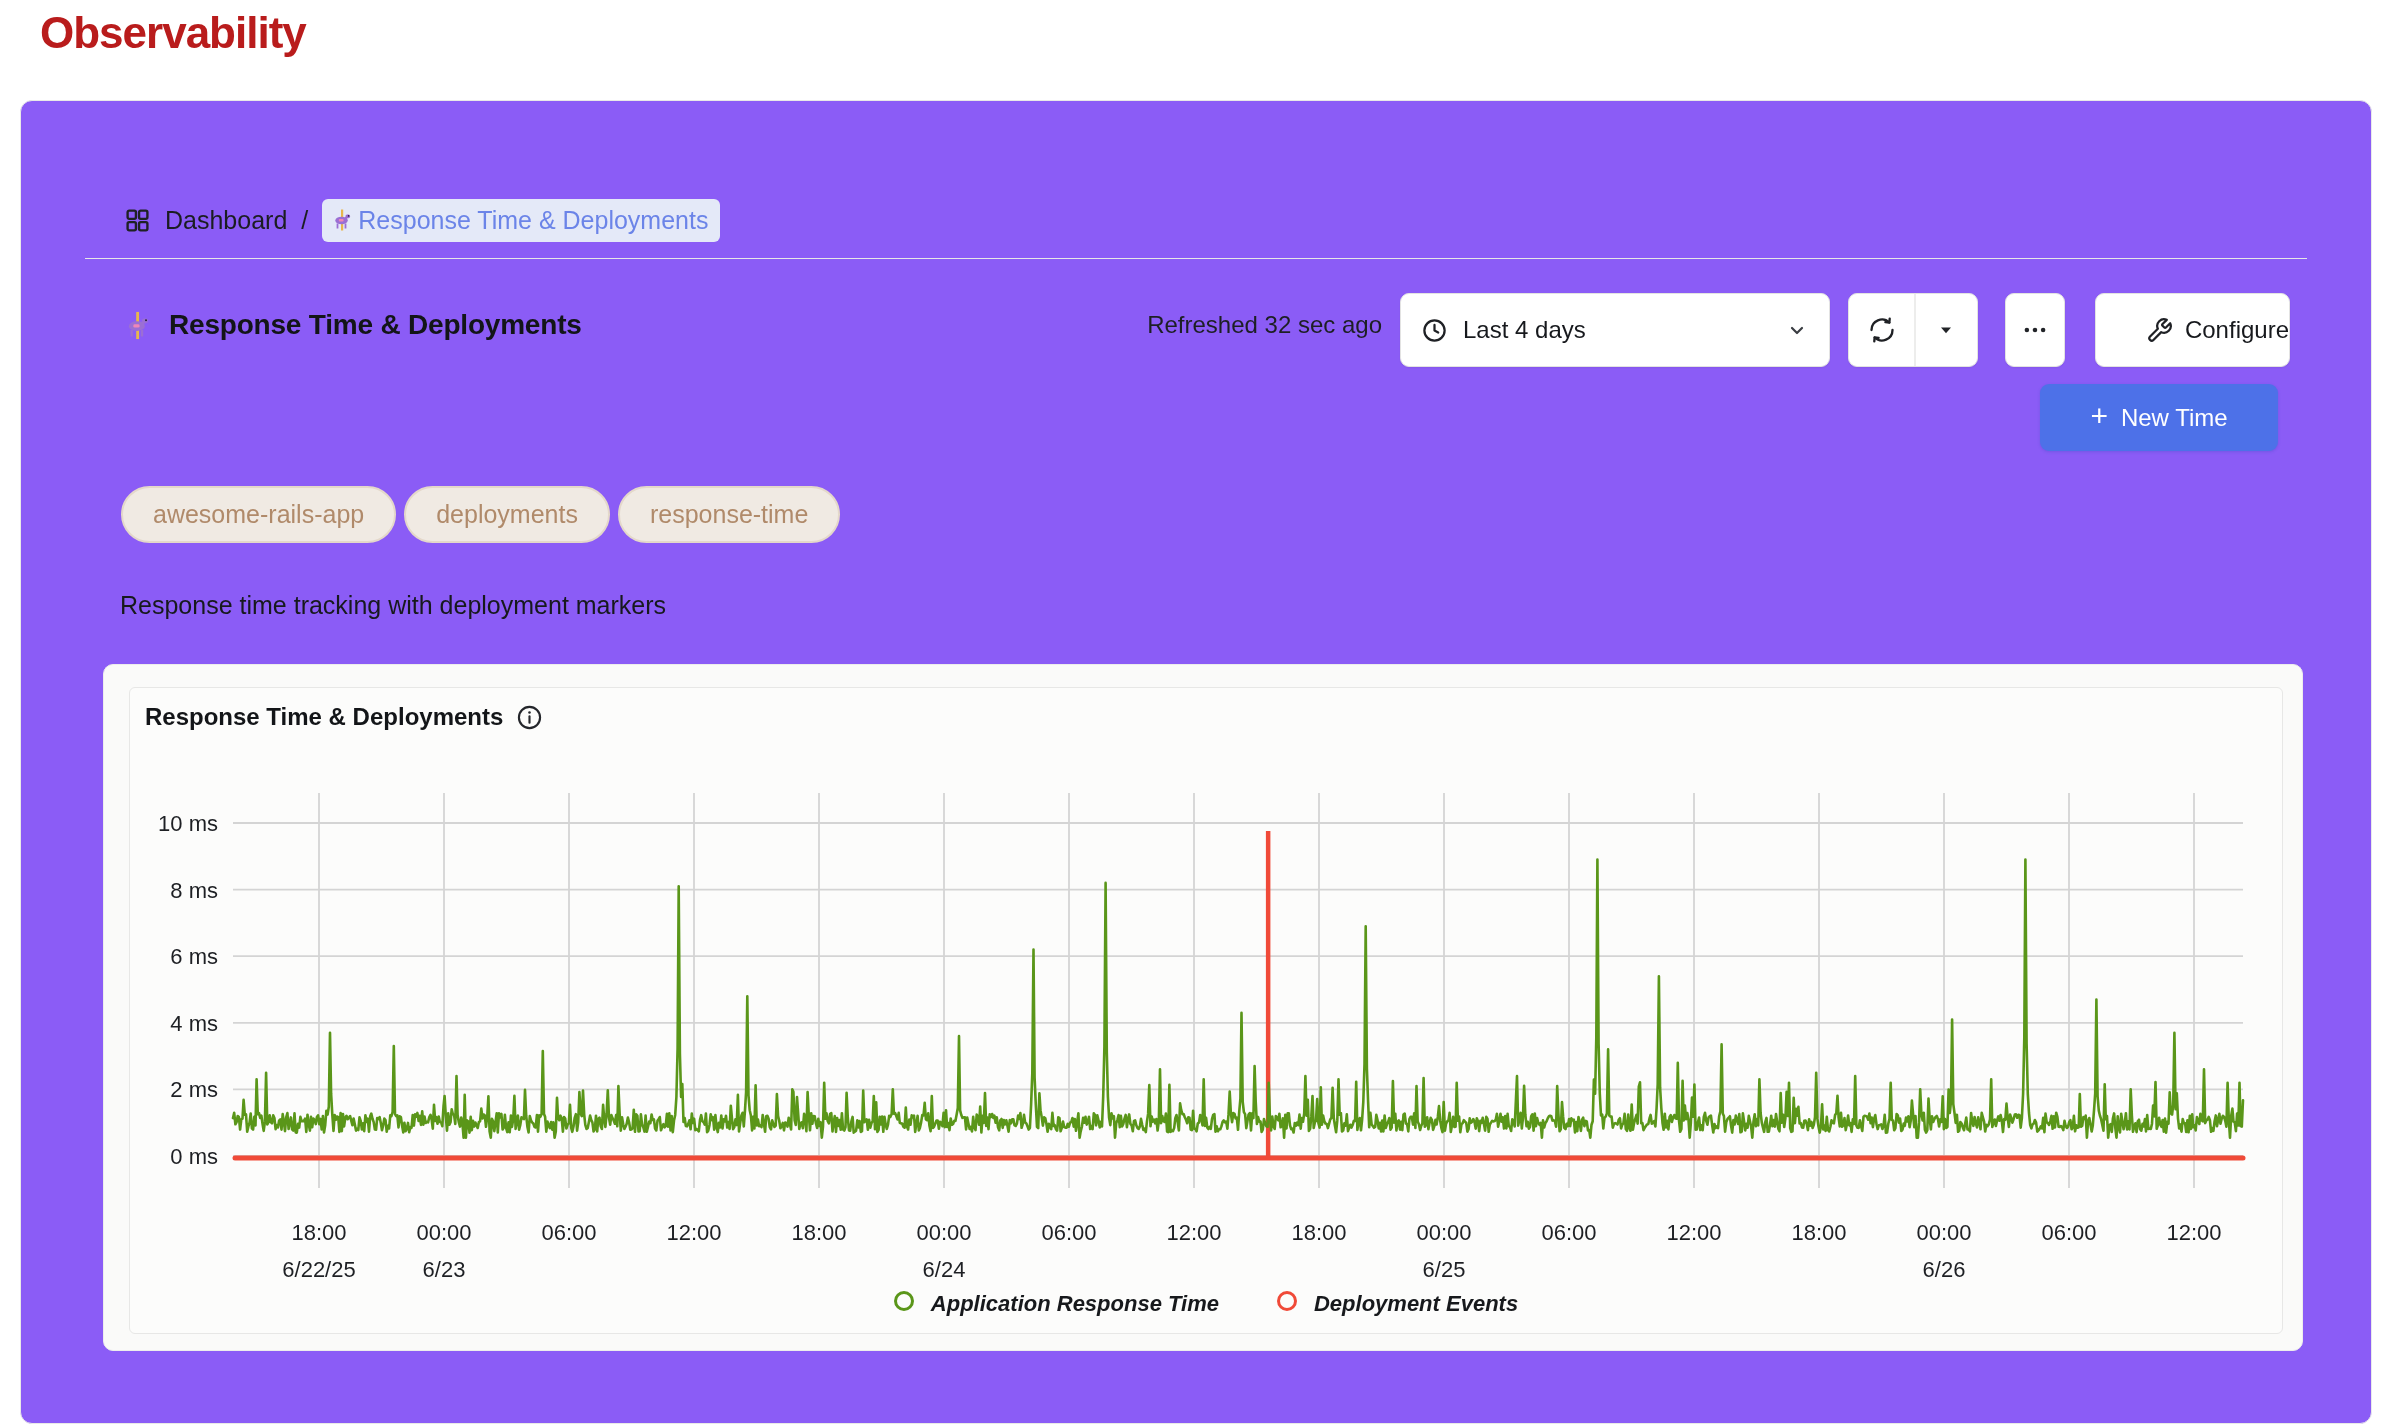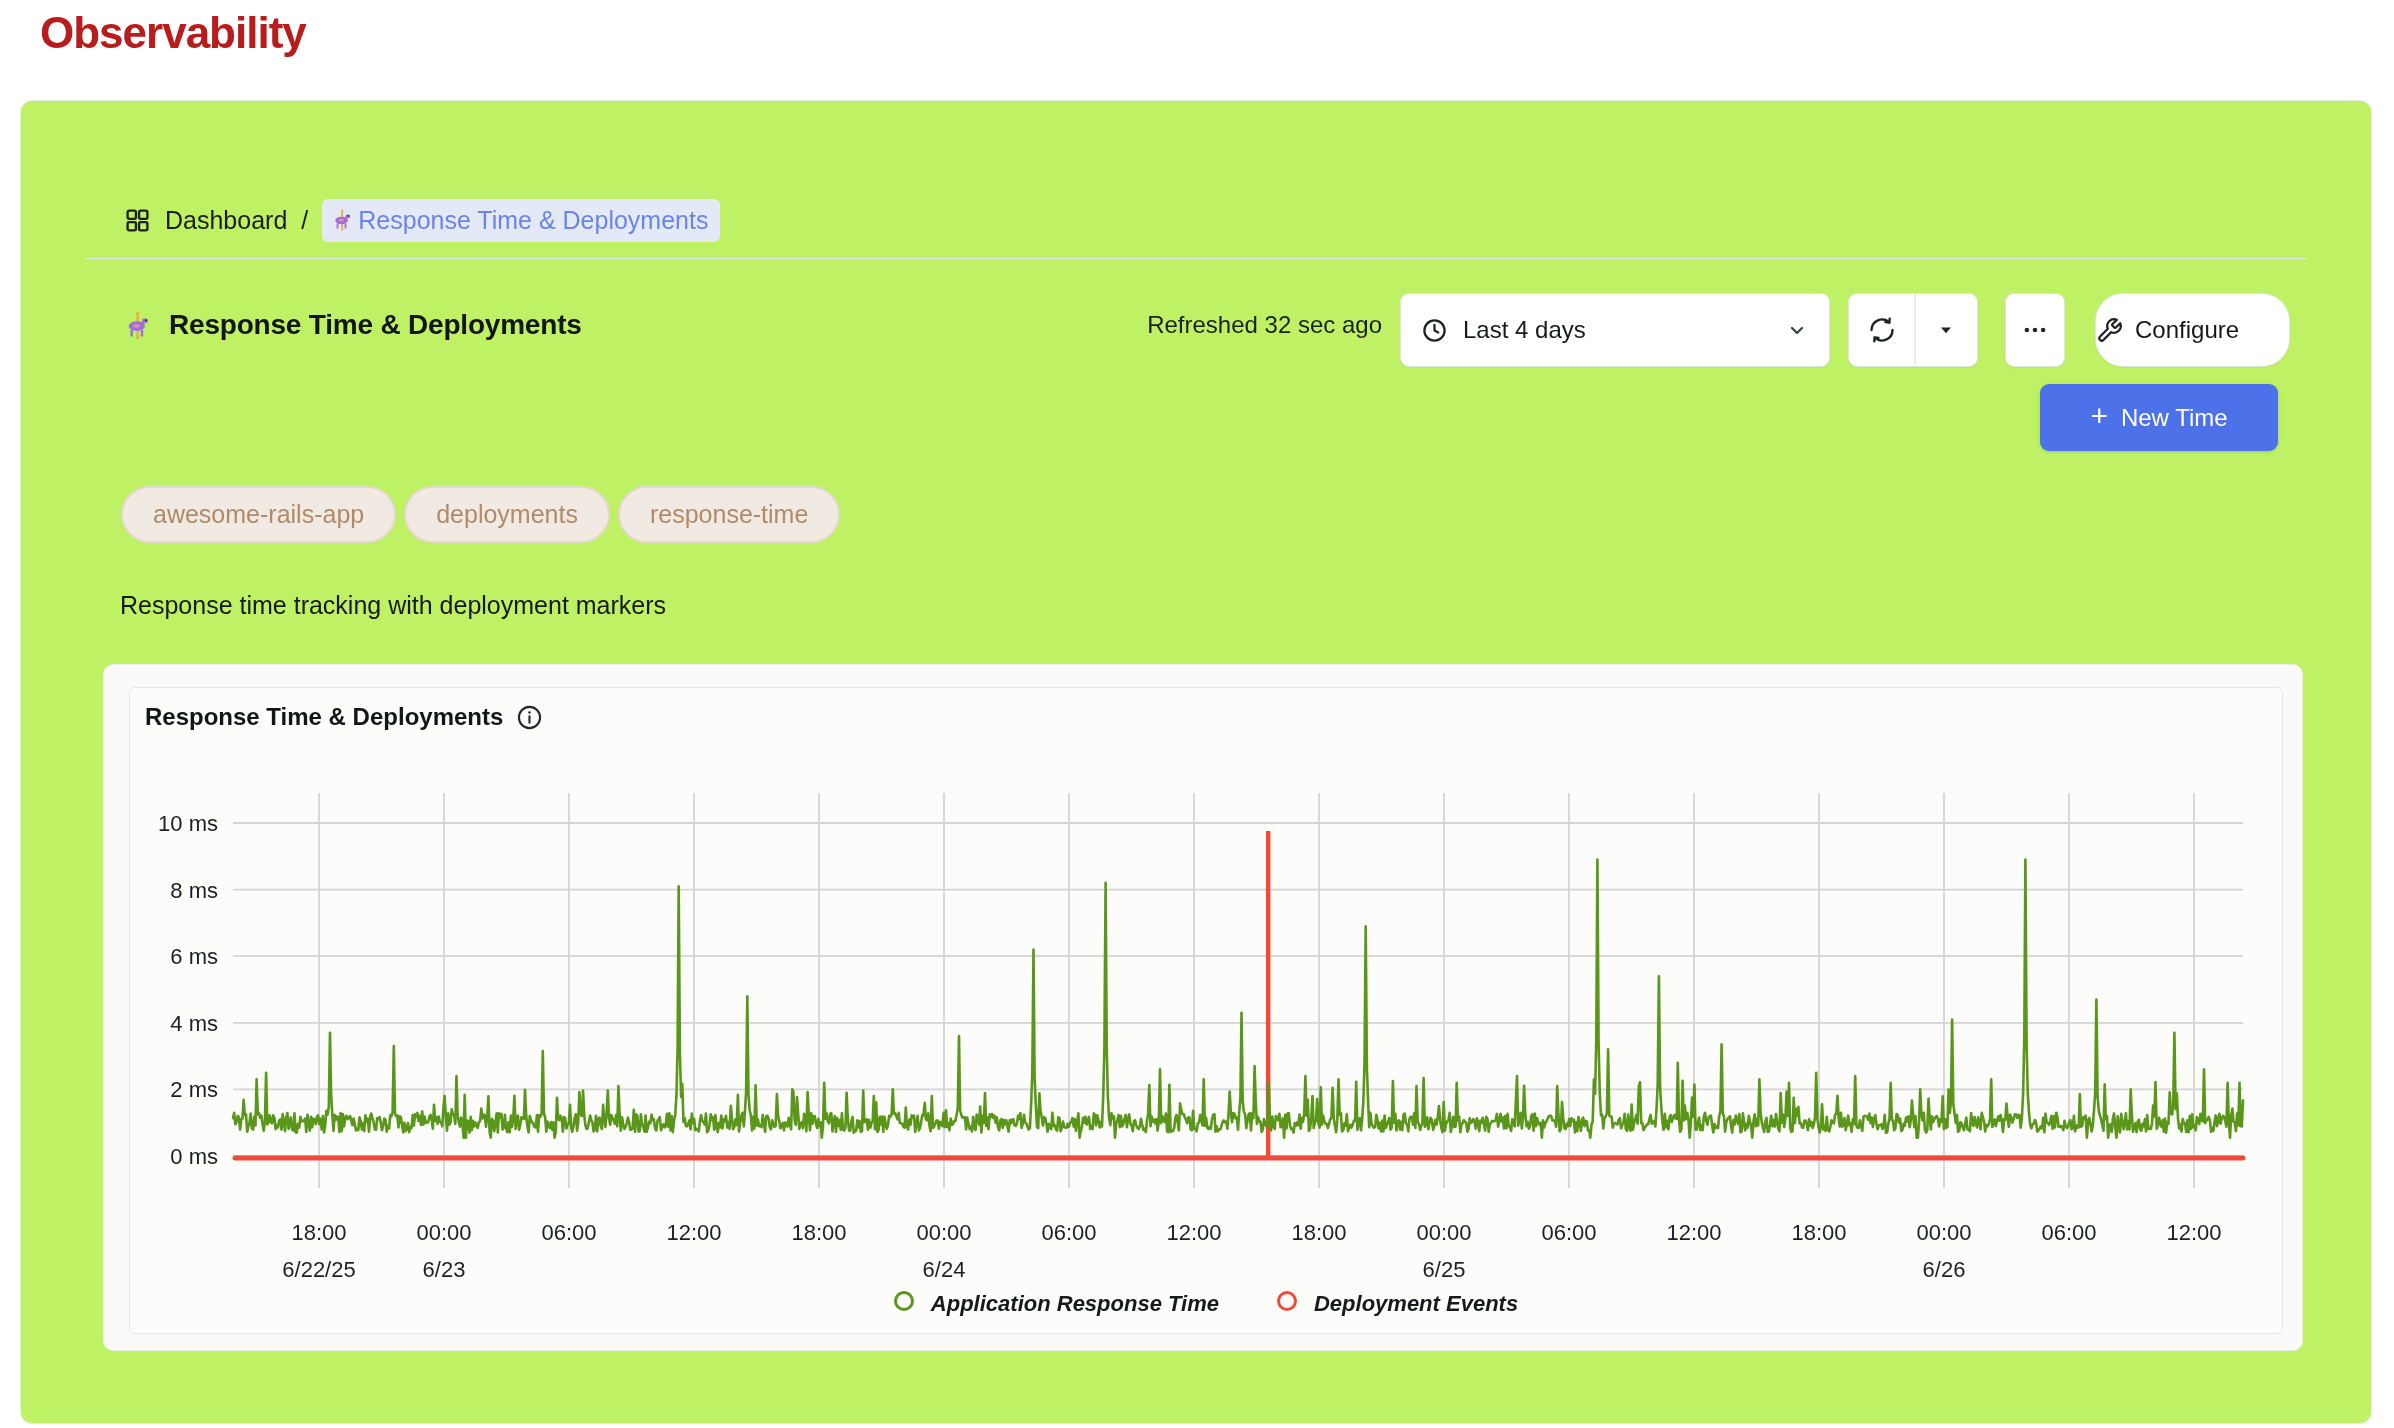--- a/index.html
+++ b/index.html
@@ -3,21 +3,21 @@
 <meta charset="utf-8">
 <style>
   html,body{margin:0;padding:0;background:#ffffff;}
   body{position:relative;width:2394px;height:1428px;overflow:hidden;
        font-family:"Liberation Sans", sans-serif;color:#15171b;}
 
   .page-title{position:absolute;left:40px;top:8px;margin:0;
     font-size:44px;font-weight:bold;letter-spacing:-1px;color:#b91c1c;}
 
   .card{position:absolute;left:20px;top:100px;width:2352px;height:1324px;
-    background:#bef264;border:1.5px solid #e9e9e8;border-radius:12px;box-sizing:border-box;}
+    background:#8b5cf6;border:1.5px solid #e9e9e8;border-radius:12px;box-sizing:border-box;}
 
   
   .breadcrumb{position:absolute;left:103px;top:92px;height:54px;display:flex;align-items:center;gap:14px;}
   .crumb-text{font-size:25px;color:#1b1d21;}
   .crumb-sep{font-size:25px;color:#1b1d21;}
   .crumb-chip{display:flex;align-items:center;gap:4px;background:#e4e9f8;border-radius:6px;
     padding:7px 12px 7px 8px;}
   .crumb-chip .chip-label{font-size:25px;color:#6b84e8;}
   .divider{position:absolute;left:64px;right:64px;top:157px;height:0;border-top:1.5px solid #e7e7e6;}
 
@@ -33,21 +33,21 @@
   .time-select{position:absolute;left:1379px;top:192px;width:430px;height:74px;padding-left:20px;gap:15px;}
   .time-select .select-label{font-size:24px;color:#17191d;}
   .time-select .chev{position:absolute;right:20px;top:24px;}
 
   .refresh-split{position:absolute;left:1827px;top:192px;width:130px;height:74px;padding:0;}
   .refresh-cell{width:66px;height:100%;display:flex;align-items:center;justify-content:center;}
   .split-divider{width:1.5px;height:100%;background:#ededec;}
   .caret-cell{width:62px;height:100%;display:flex;align-items:center;justify-content:center;}
 
   .more-btn{position:absolute;left:1984px;top:192px;width:60px;height:74px;justify-content:center;}
-  .configure-btn{position:absolute;left:2074px;top:192px;width:195px;height:74px;justify-content:flex-start;gap:12px;border-radius:28px;}
+  .configure-btn{position:absolute;left:2074px;top:192px;width:195px;height:74px;justify-content:flex-end;gap:12px;}
   .configure-btn .cfg-label{font-size:24px;color:#17191d;font-weight:500;}
 
   .new-panel-btn{position:absolute;left:2019px;top:283px;width:238px;height:67px;border-radius:9px;
     background:#4d71e8;color:#fff;display:flex;align-items:center;justify-content:center;gap:13px;
     border:none;cursor:pointer;box-shadow:0 1px 3px rgba(40,70,180,.25);}
   .new-panel-btn .plus{font-size:30px;font-weight:400;line-height:1;margin-top:-3px;}
   .new-panel-btn .np-label{font-size:24px;font-weight:500;}
 
   
   .tags{position:absolute;left:100px;top:385px;display:flex;gap:8px;}

